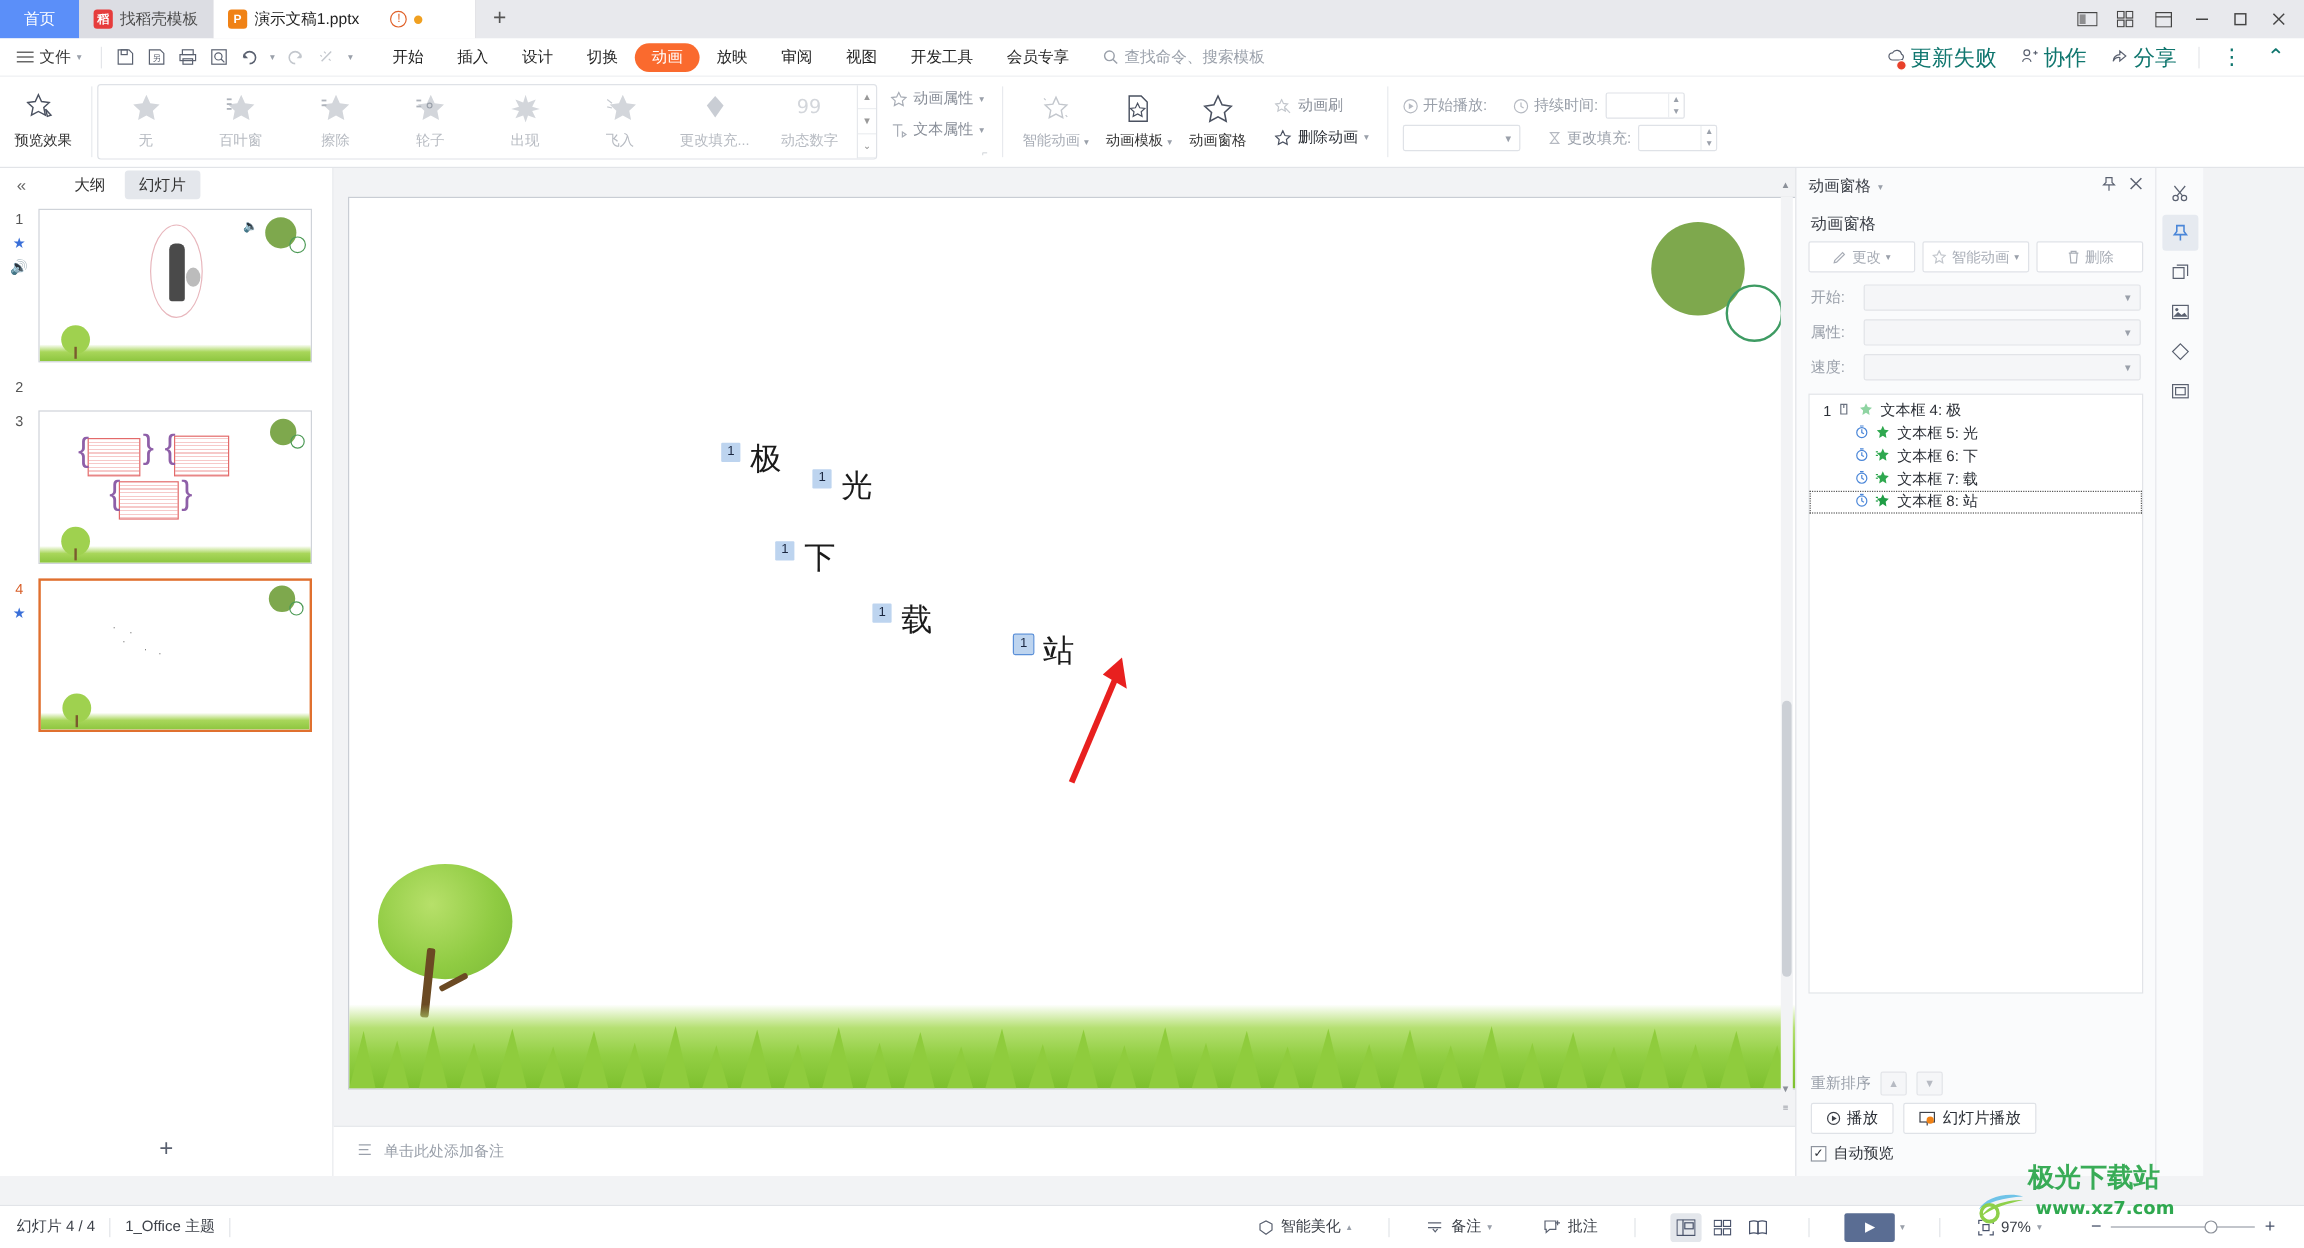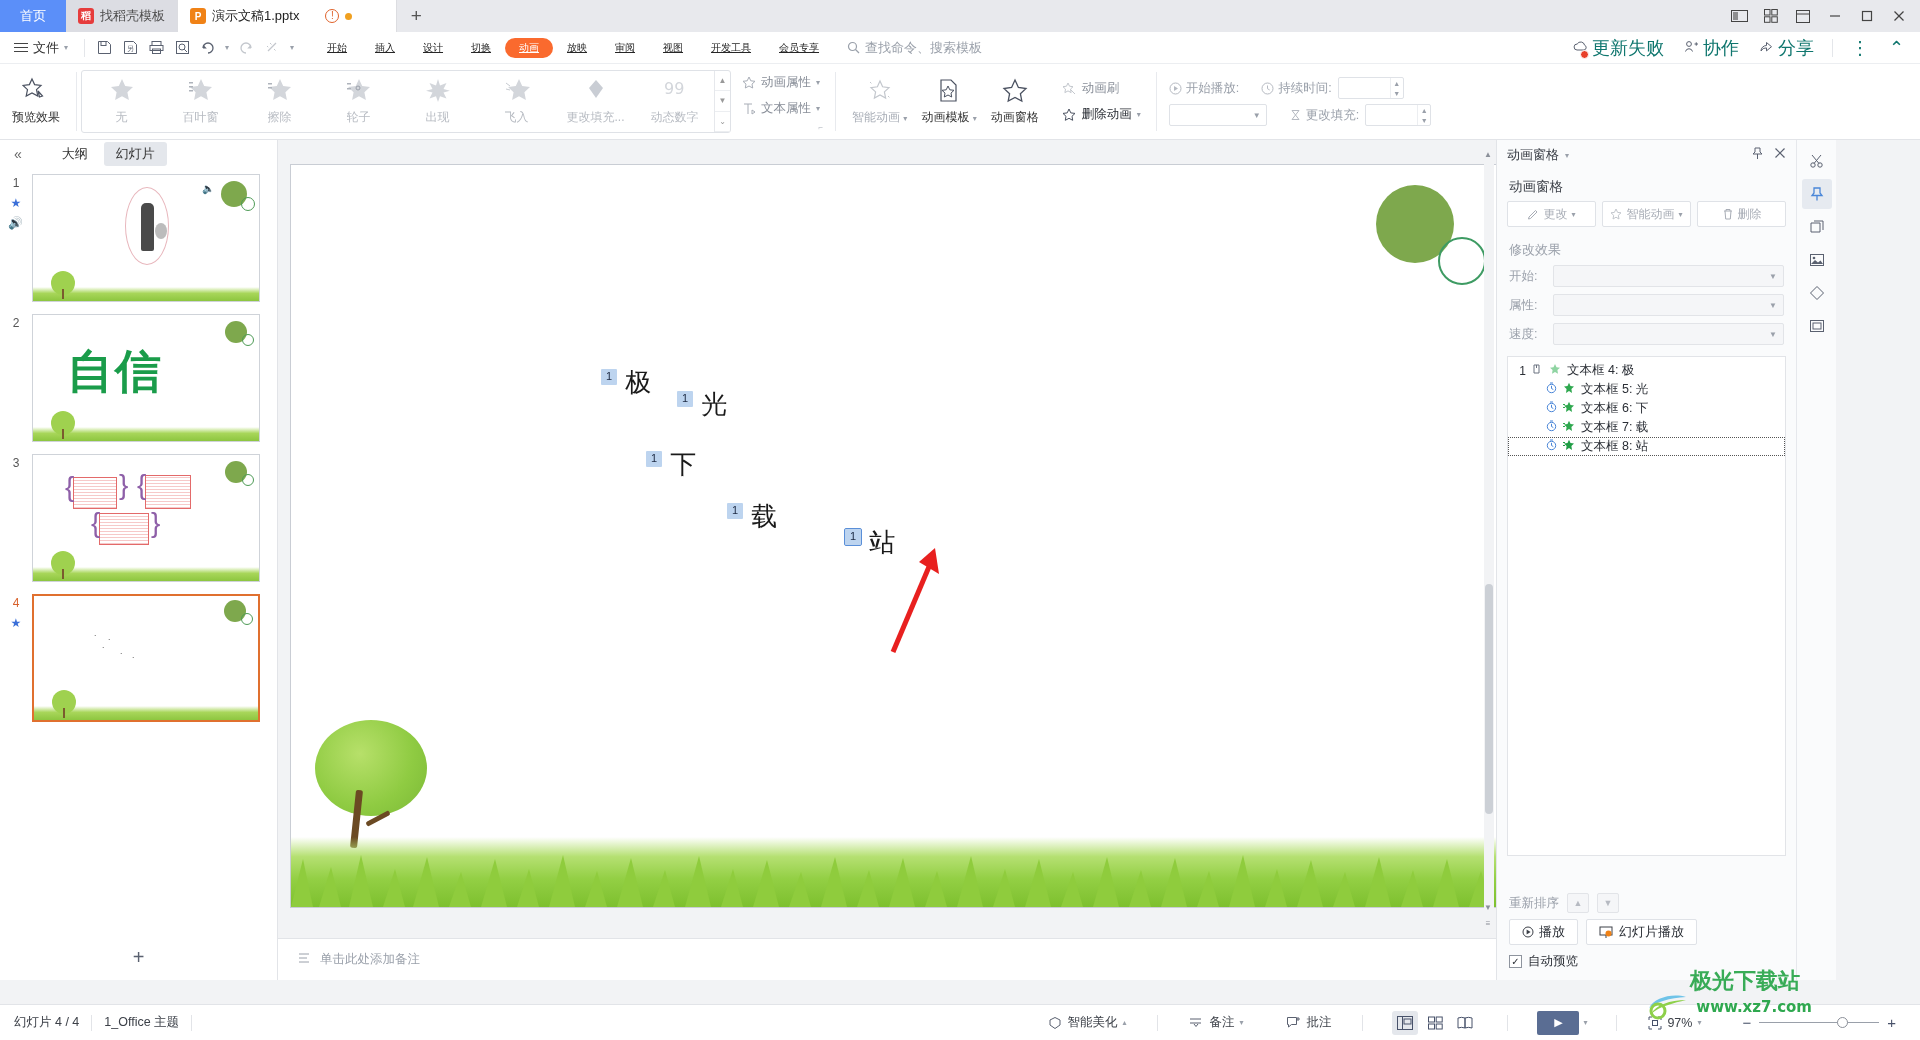--- a/index.html
+++ b/index.html
@@ -53,22 +53,22 @@
   }
   .mb-file { display: flex; align-items: center; gap: 5px; padding: 0 10px 0 14px;
     font-size: 13px; color: #333; cursor: pointer; }
   .hamburger { display: inline-flex; flex-direction: column; gap: 2.5px; }
   .hamburger i { display:block; width: 14px; height: 1.6px; background: #444; }
   .mb-sep { width: 1px; height: 18px; background: #e4e6ea; margin: 0 6px; }
   .qa-btn { width: 26px; height: 24px; display:flex; align-items:center;
     justify-content:center; cursor:pointer; color:#5a6170; }
   .qa-btn svg { display:block; }
   .menu-items { display: flex; align-items: center; margin-left: 14px; }
-  .menu-item { font-size: 10px; color: #262626; padding: 3px 14px;
-    cursor: pointer; border-radius: 12px; white-space: nowrap; text-decoration: underline; }
+  .menu-item { font-size: 13px; color: #262626; padding: 3px 14px;
+    cursor: pointer; border-radius: 12px; white-space: nowrap; }
   .menu-item.active { background: #fa6a2e; color: #fff; }
   .menu-search { display:flex; align-items:center; gap:5px; margin-left: 14px;
     font-size: 13px; color: #9aa0aa; cursor: pointer; }
   .mb-right { margin-left: auto; display:flex; align-items:center; gap: 4px; padding-right: 8px; }
   .mb-r-item { display:flex; align-items:center; gap:4px; font-size: 18px;
     color: #0f766e; padding: 3px 8px; border-radius: 3px; cursor:pointer; }
   .badge-err { position: relative; }
   .badge-err::after { content:''; position:absolute; right:-1px; bottom:-1px;
     width: 7px; height:7px; border-radius:50%; background:#e8402a;
     border: 1px solid #fff; }
@@ -632,28 +632,20 @@
           <div class="grass" style="height:14px;background:linear-gradient(to top,#8dc63f 0%,#a8d65a 55%,rgba(168,214,90,0) 100%);"></div>
           <div style="position:absolute;left:18px;bottom:6px;width:24px;height:24px;border-radius:50%;background:#9fd14f;"></div>
           <div style="position:absolute;left:29px;bottom:2px;width:2px;height:10px;background:#7a5b2e;"></div>
         </div>
       </div>
 
       <div class="slide-row">
         <div class="slide-meta">
           <span class="slide-num">2</span>
         </div>
-        <div class="thumb">
-          <div class="blob-circle" style="right:12px;top:6px;width:22px;height:22px;background:#7ea84d;"></div>
-          <div class="blob-circle" style="right:5px;top:19px;width:12px;height:12px;border:1.5px solid #4e9b57;"></div>
-          <div style="position:absolute;left:34px;top:26px;font-size:46px;color:#1a9c4a;font-family:'DejaVu Sans',sans-serif;font-weight:bold;letter-spacing:2px;">自信</div>
-          <div class="grass" style="height:14px;background:linear-gradient(to top,#8dc63f 0%,#a8d65a 55%,rgba(168,214,90,0) 100%);"></div>
-          <div style="position:absolute;left:18px;bottom:6px;width:24px;height:24px;border-radius:50%;background:#9fd14f;"></div>
-          <div style="position:absolute;left:29px;bottom:2px;width:2px;height:10px;background:#7a5b2e;"></div>
-        </div>
       </div>
 
       <div class="slide-row">
         <div class="slide-meta">
           <span class="slide-num">3</span>
         </div>
         <div class="thumb">
           <div class="blob-circle" style="right:12px;top:6px;width:22px;height:22px;background:#7ea84d;"></div>
           <div class="blob-circle" style="right:5px;top:19px;width:12px;height:12px;border:1.5px solid #4e9b57;"></div>
           <div style="position:absolute;left:40px;top:22px;width:44px;height:32px;border:1px solid #e36a6a;background:repeating-linear-gradient(0deg,#f6c9c9 0 1px,#fff 1px 3px);"></div>
@@ -833,21 +825,20 @@
         <span class="caret">▾</span>
       </div>
       <div class="rp-btn">
         <svg width="12" height="12" viewBox="0 0 12 12">
             <path d="M2 3 h8 M4 3 v-1.5 h4 V3 M3 3 l0.7 8 h4.6 L9 3" fill="none" stroke="#a8adb6"></path>
           </svg>
         <span>删除</span>
       </div>
     </div>
 
-    <div class="rp-sect">修改效果</div>
 
     <div class="rp-field">
       <label>开始:</label>
       <div class="rp-select">
           <span class="caret">▼</span>
         </div>
     </div>
     <div class="rp-field">
       <label>属性:</label>
       <div class="rp-select">

